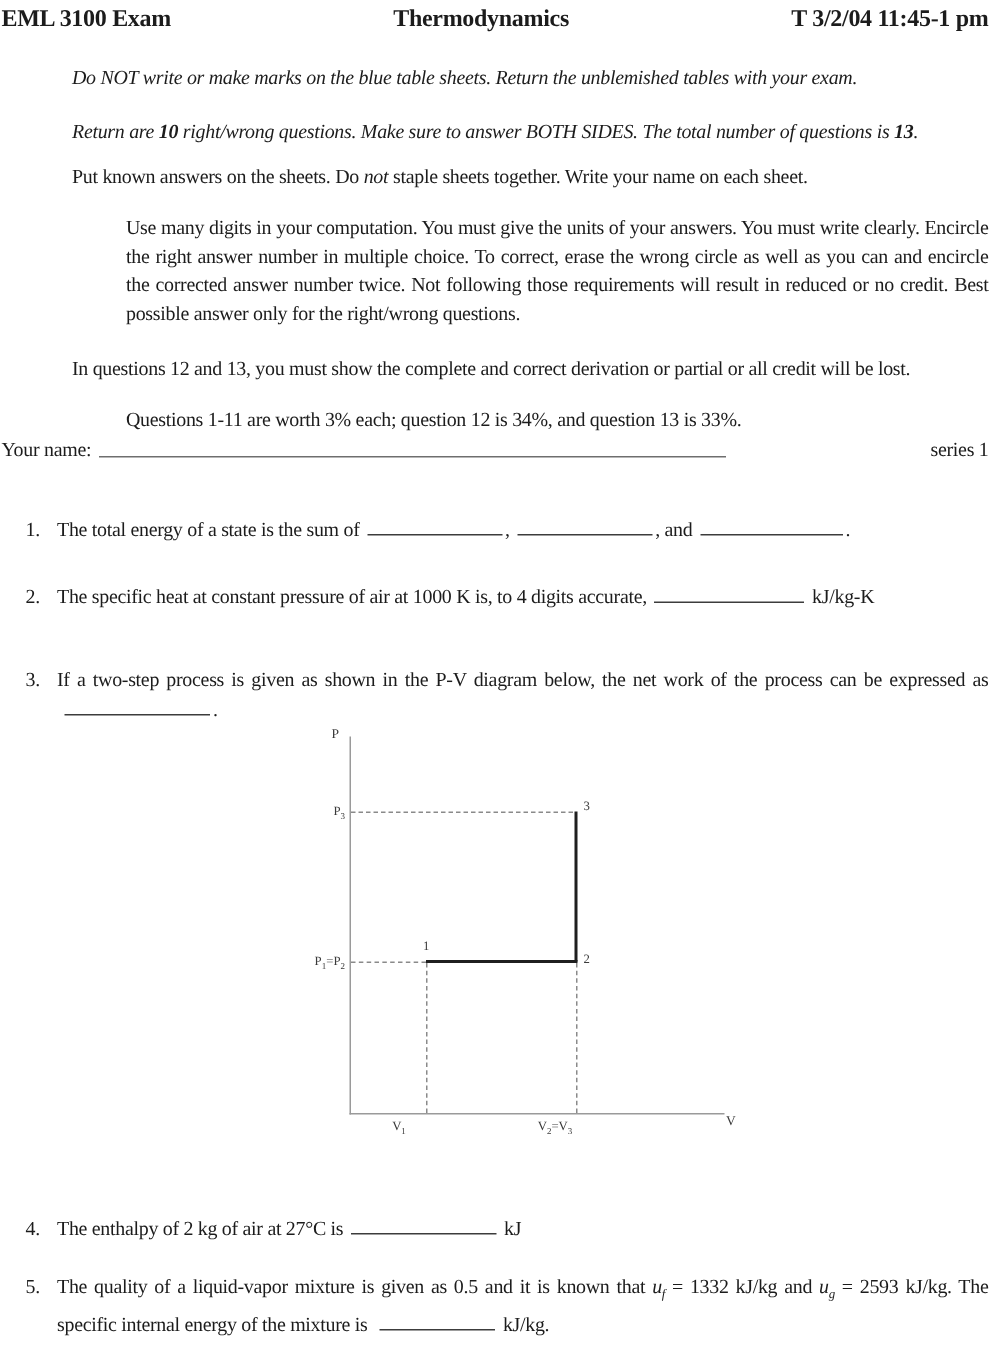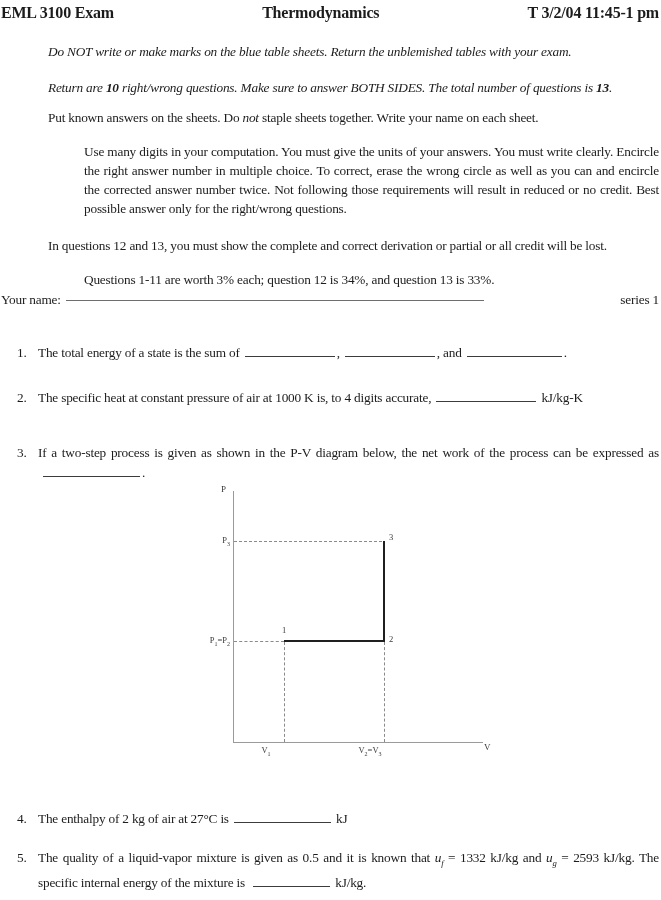--- a/index.html
+++ b/index.html
@@ -11,21 +11,21 @@
     font-size:13.3px; line-height:19.2px; letter-spacing:-0.2px;
     padding:3px 2px 0 1px;
   }
   .hdr { display:flex; justify-content:space-between; align-items:baseline;
          font-weight:bold; font-size:16px; line-height:20px; }
   .para { text-align:justify;padding-left:47px; }
   .it { font-style:italic; }
   .bold { font-weight:bold; }
   .mt19 { margin-top:19px; } .mt17 { margin-top:17px; }
   .mt14 { margin-top:14px;margin-left:36px; } .mt18 { margin-top:18px; } .mt11 { margin-top:11px; }
-  .name-row { display:flex; align-items:flex-start; margin-top:1px; }
+  .name-row { display:flex; align-items:center; margin-top:1px; }
   .name-line { display:inline-block; width:418px; border-bottom:1.4px solid #6e6e6e;
                height:0.85em; margin-left:5px; }
   .series { margin-left:auto; }
   .q { display:flex; padding-left:16px; }
   .qnum { min-width:17px; margin-right:4px; }
   .qbody { flex:1; text-align:justify; }
   .blank { display:inline-block; border-bottom:1.3px solid #3c3c3c; height:0.8em;
            margin-left:5px; margin-right:2px; }
   .w90 { width:90px; } .w95 { width:95px; } .w100 { width:100px; }
   .w97 { width:97px; } .w77 { width:77px; }

